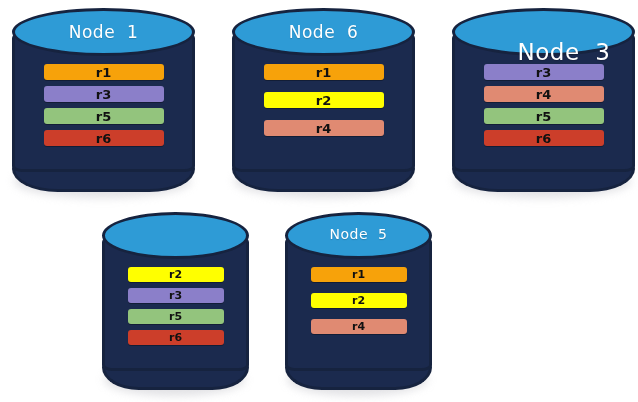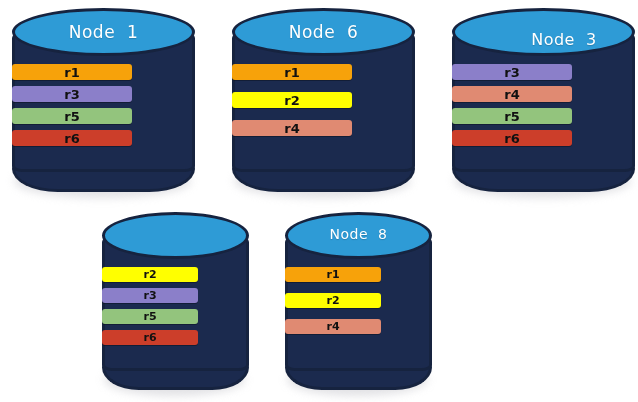--- a/index.html
+++ b/index.html
@@ -74,20 +74,21 @@
     white-space: pre;
     text-shadow: 0 1px 1px rgba(0,0,0,0.18);
   }
   .records {
     position: absolute;
     left: 0;
     right: 0;
     z-index: 2;
     display: flex;
     flex-direction: column;
+    align-items: center;
   }
   .record {
     box-sizing: border-box;
     border-radius: 3px;
     color: #111111;
     font-weight: bold;
     text-align: center;
     line-height: 1;
     display: flex;
     align-items: center;
@@ -136,21 +137,21 @@
         <div class="record" style="width: 120px; height: 16px; background: rgb(224, 138, 114); font-size: 13px;">
           <span>r4</span>
         </div>
       </div>
     </div>
     <div class="node" style="left: 452px; top: 8px; width: 183px; height: 186px;">
       <div class="cyl-shadow" style="left: 2px; width: 177px; height: 34px; top: 156px;"></div>
       <div class="cyl-bottom" style="top: 138px; height: 46px;"></div>
       <div class="cyl-body" style="top: 24px; height: 140px;"></div>
       <div class="cyl-top" style="top: 0px; height: 48px;"></div>
-      <div class="node-label" style="top: 22px; font-size: 16px; margin-left: 41px;">Node  3</div>
+      <div class="node-label" style="top: 31px; font-size: 23px; margin-left: 41px;">Node  3</div>
       <div class="records" style="top: 56px;">
         <div class="record" style="width: 120px; height: 16px; background: rgb(139, 127, 201); font-size: 13px; margin-bottom: 6px;">
           <span>r3</span>
         </div>
         <div class="record" style="width: 120px; height: 16px; background: rgb(224, 138, 114); font-size: 13px; margin-bottom: 6px;">
           <span>r4</span>
         </div>
         <div class="record" style="width: 120px; height: 16px; background: rgb(147, 196, 125); font-size: 13px; margin-bottom: 6px;">
           <span>r5</span>
         </div>
@@ -177,21 +178,21 @@
         <div class="record" style="width: 96px; height: 15px; background: rgb(204, 62, 42); font-size: 11px;">
           <span>r6</span>
         </div>
       </div>
     </div>
     <div class="node" style="left: 285px; top: 212px; width: 147px; height: 180px;">
       <div class="cyl-shadow" style="left: 2px; width: 141px; height: 33px; top: 151px;"></div>
       <div class="cyl-bottom" style="top: 133px; height: 45px;"></div>
       <div class="cyl-body" style="top: 24px; height: 135px;"></div>
       <div class="cyl-top" style="top: 0px; height: 47px;"></div>
-      <div class="node-label" style="top: 14px; font-size: 14px;">Node  8</div>
+      <div class="node-label" style="top: 14px; font-size: 14px;">Node  5</div>
       <div class="records" style="top: 55px;">
         <div class="record" style="width: 96px; height: 15px; background: rgb(247, 162, 10); font-size: 11px; margin-bottom: 11px;">
           <span>r1</span>
         </div>
         <div class="record" style="width: 96px; height: 15px; background: rgb(255, 255, 0); font-size: 11px; margin-bottom: 11px;">
           <span>r2</span>
         </div>
         <div class="record" style="width: 96px; height: 15px; background: rgb(224, 138, 114); font-size: 11px;">
           <span>r4</span>
         </div>

